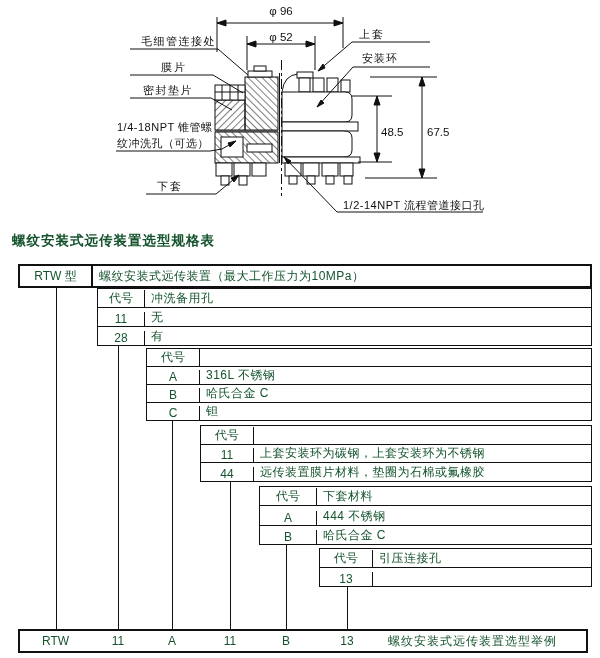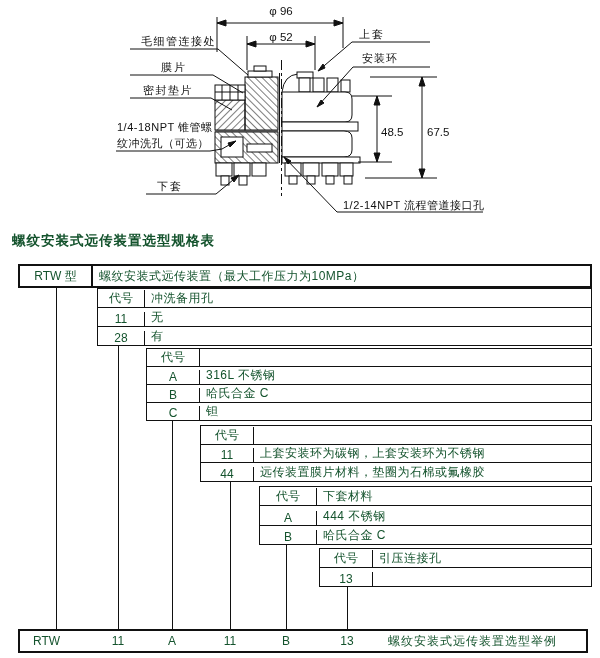--- a/index.html
+++ b/index.html
@@ -243,21 +243,21 @@
   </div>
 
   <div class="vline" style="left:56px;top:287px;height:342px;"></div>
   <div class="vline" style="left:118px;top:346px;height:283px;"></div>
   <div class="vline" style="left:172px;top:421px;height:208px;"></div>
   <div class="vline" style="left:230px;top:482px;height:147px;"></div>
   <div class="vline" style="left:286px;top:545px;height:84px;"></div>
   <div class="vline" style="left:347px;top:587px;height:42px;"></div>
 
   <div id="example-row">
-    <span style="left:13px">RTW</span>
+    <span style="left:22px">RTW</span>
     <span class="center" style="left:98px">11</span>
     <span class="center" style="left:152px">A</span>
     <span class="center" style="left:210px">11</span>
     <span class="center" style="left:266px">B</span>
     <span class="center" style="left:327px">13</span>
     <span style="left:368px;letter-spacing:1px">螺纹安装式远传装置选型举例</span>
   </div>
 
 </div>
 

